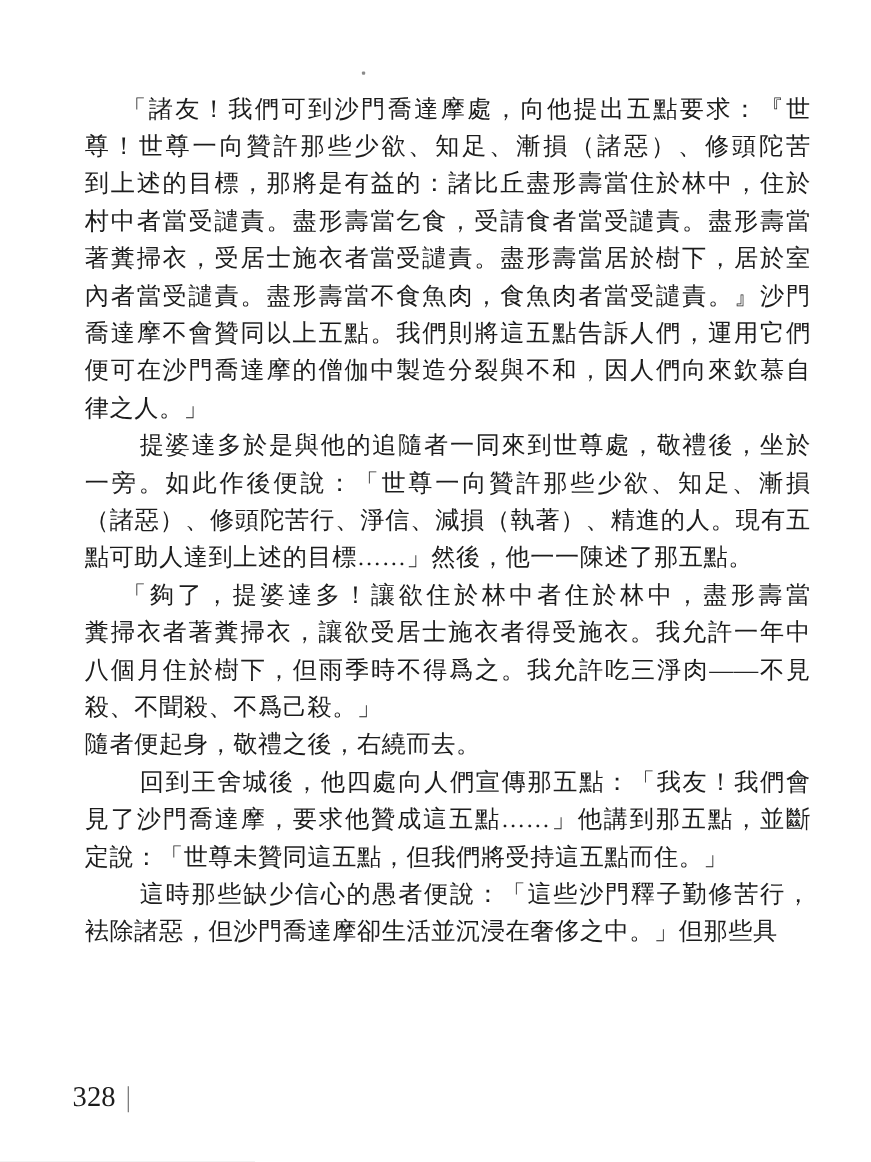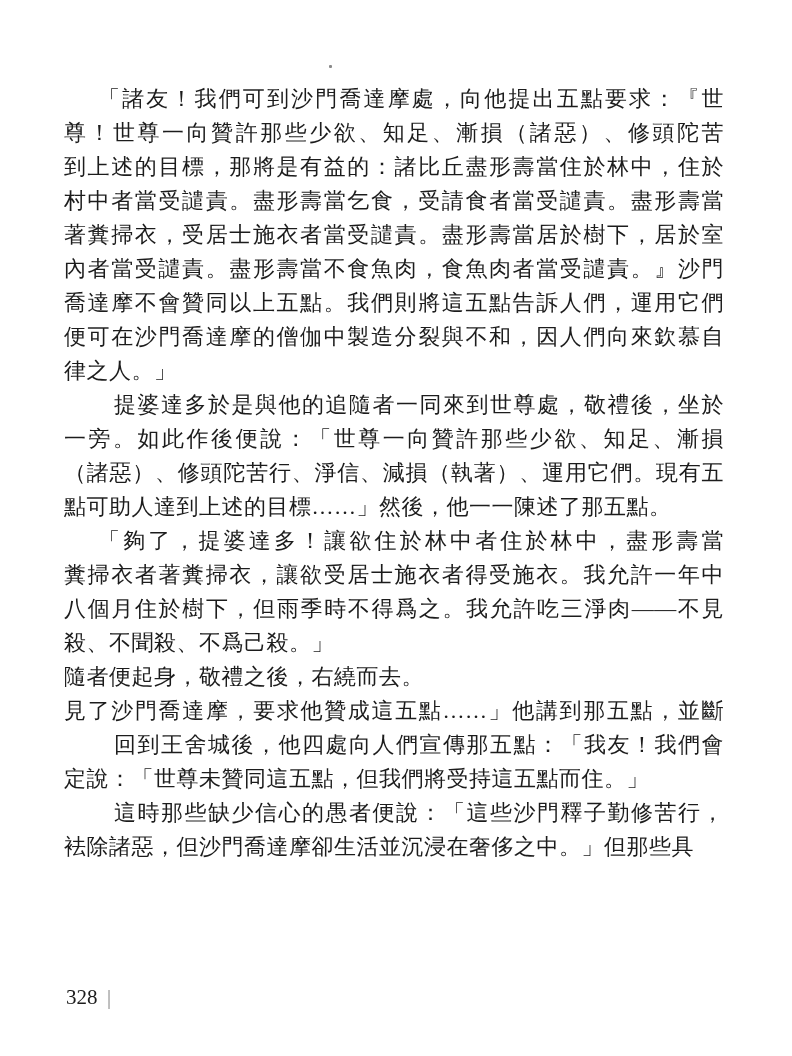--- a/index.html
+++ b/index.html
@@ -12,21 +12,21 @@
     width: 792px;
     height: 1056px;
     margin: 0 auto;
     background: #ffffff;
     color: #1c1c1c;
     font-family: "Liberation Serif", "DejaVu Serif", serif;
     overflow: hidden;
   }
   .text-block {
     position: absolute;
-    left: 64px;
+    left: 77px;
     top: 82px;
     width: 660px;
   }
   .para {
     margin: 0;
     padding: 0;
   }
   .line {
     font-size: 22px;
     line-height: 34px;
@@ -44,21 +44,21 @@
   .line.first.bracket {
     padding-left: 34px;
   }
   .line.lastline {
     text-align-last: left;
   }
   .footer {
     position: absolute;
     left: 66px;
     top: 984px;
-    font-size: 21px;
+    font-size: 26px;
     line-height: 26px;
     color: #1c1c1c;
     font-feature-settings: "onum" 1;
   }
   .footer .sep {
     display: inline-block;
     margin-left: 9px;
     transform: scaleX(0.6);
     color: #3a3a3a;
   }
@@ -86,35 +86,35 @@
         <div class="line">村中者當受譴責。盡形壽當乞食，受請食者當受譴責。盡形壽當</div>
         <div class="line">著糞掃衣，受居士施衣者當受譴責。盡形壽當居於樹下，居於室</div>
         <div class="line">內者當受譴責。盡形壽當不食魚肉，食魚肉者當受譴責。』沙門</div>
         <div class="line">喬達摩不會贊同以上五點。我們則將這五點告訴人們，運用它們</div>
         <div class="line">便可在沙門喬達摩的僧伽中製造分裂與不和，因人們向來欽慕自</div>
         <div class="line lastline">律之人。」</div>
       </div>
       <div class="para">
         <div class="line first">提婆達多於是與他的追隨者一同來到世尊處，敬禮後，坐於</div>
         <div class="line">一旁。如此作後便說：「世尊一向贊許那些少欲、知足、漸損</div>
-        <div class="line">（諸惡）、修頭陀苦行、淨信、減損（執著）、運用它們。現有五</div>
+        <div class="line">（諸惡）、修頭陀苦行、淨信、減損（執著）、精進的人。現有五</div>
         <div class="line lastline">點可助人達到上述的目標……」然後，他一一陳述了那五點。</div>
       </div>
       <div class="para">
         <div class="line first bracket">「夠了，提婆達多！讓欲住於林中者住於林中，盡形壽當</div>
         <div class="line">糞掃衣者著糞掃衣，讓欲受居士施衣者得受施衣。我允許一年中</div>
         <div class="line">八個月住於樹下，但雨季時不得爲之。我允許吃三淨肉——不見</div>
         <div class="line lastline">殺、不聞殺、不爲己殺。」</div>
       </div>
       <div class="para">
         <div class="line lastline">隨者便起身，敬禮之後，右繞而去。</div>
       </div>
       <div class="para">
+        <div class="line first">回到王舍城後，他四處向人們宣傳那五點：「我友！我們會</div>
         <div class="line">見了沙門喬達摩，要求他贊成這五點……」他講到那五點，並斷</div>
-        <div class="line first">回到王舍城後，他四處向人們宣傳那五點：「我友！我們會</div>
         <div class="line lastline">定說：「世尊未贊同這五點，但我們將受持這五點而住。」</div>
       </div>
       <div class="para">
         <div class="line first">這時那些缺少信心的愚者便說：「這些沙門釋子勤修苦行，</div>
         <div class="line lastline">袪除諸惡，但沙門喬達摩卻生活並沉浸在奢侈之中。」但那些具</div>
       </div>
     </main>
 
   <footer class="footer">
     <span>328</span><span class="sep">|</span>

